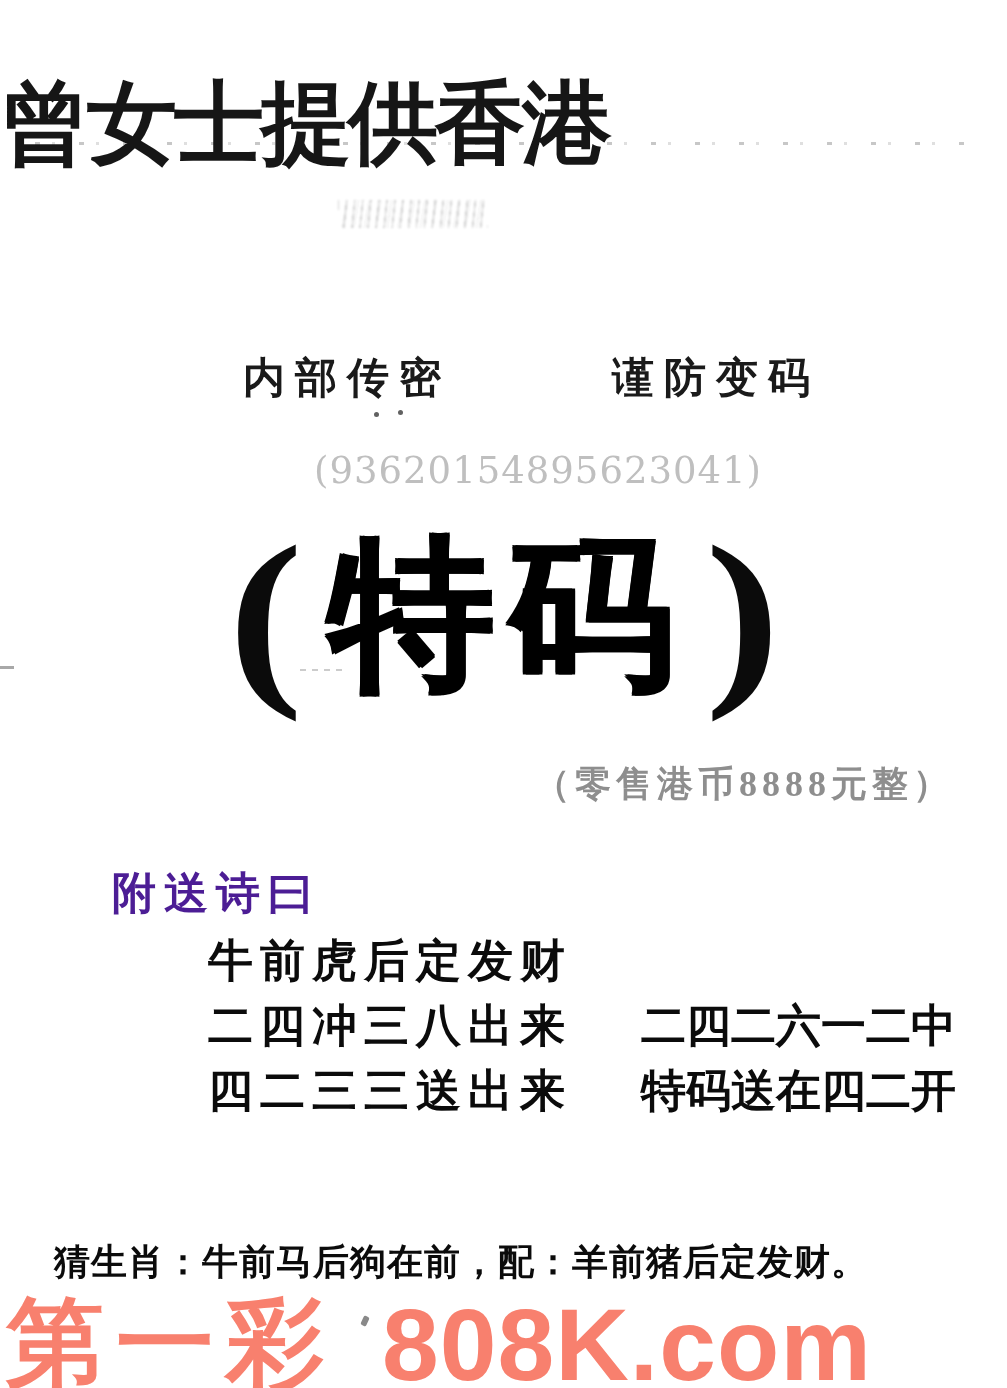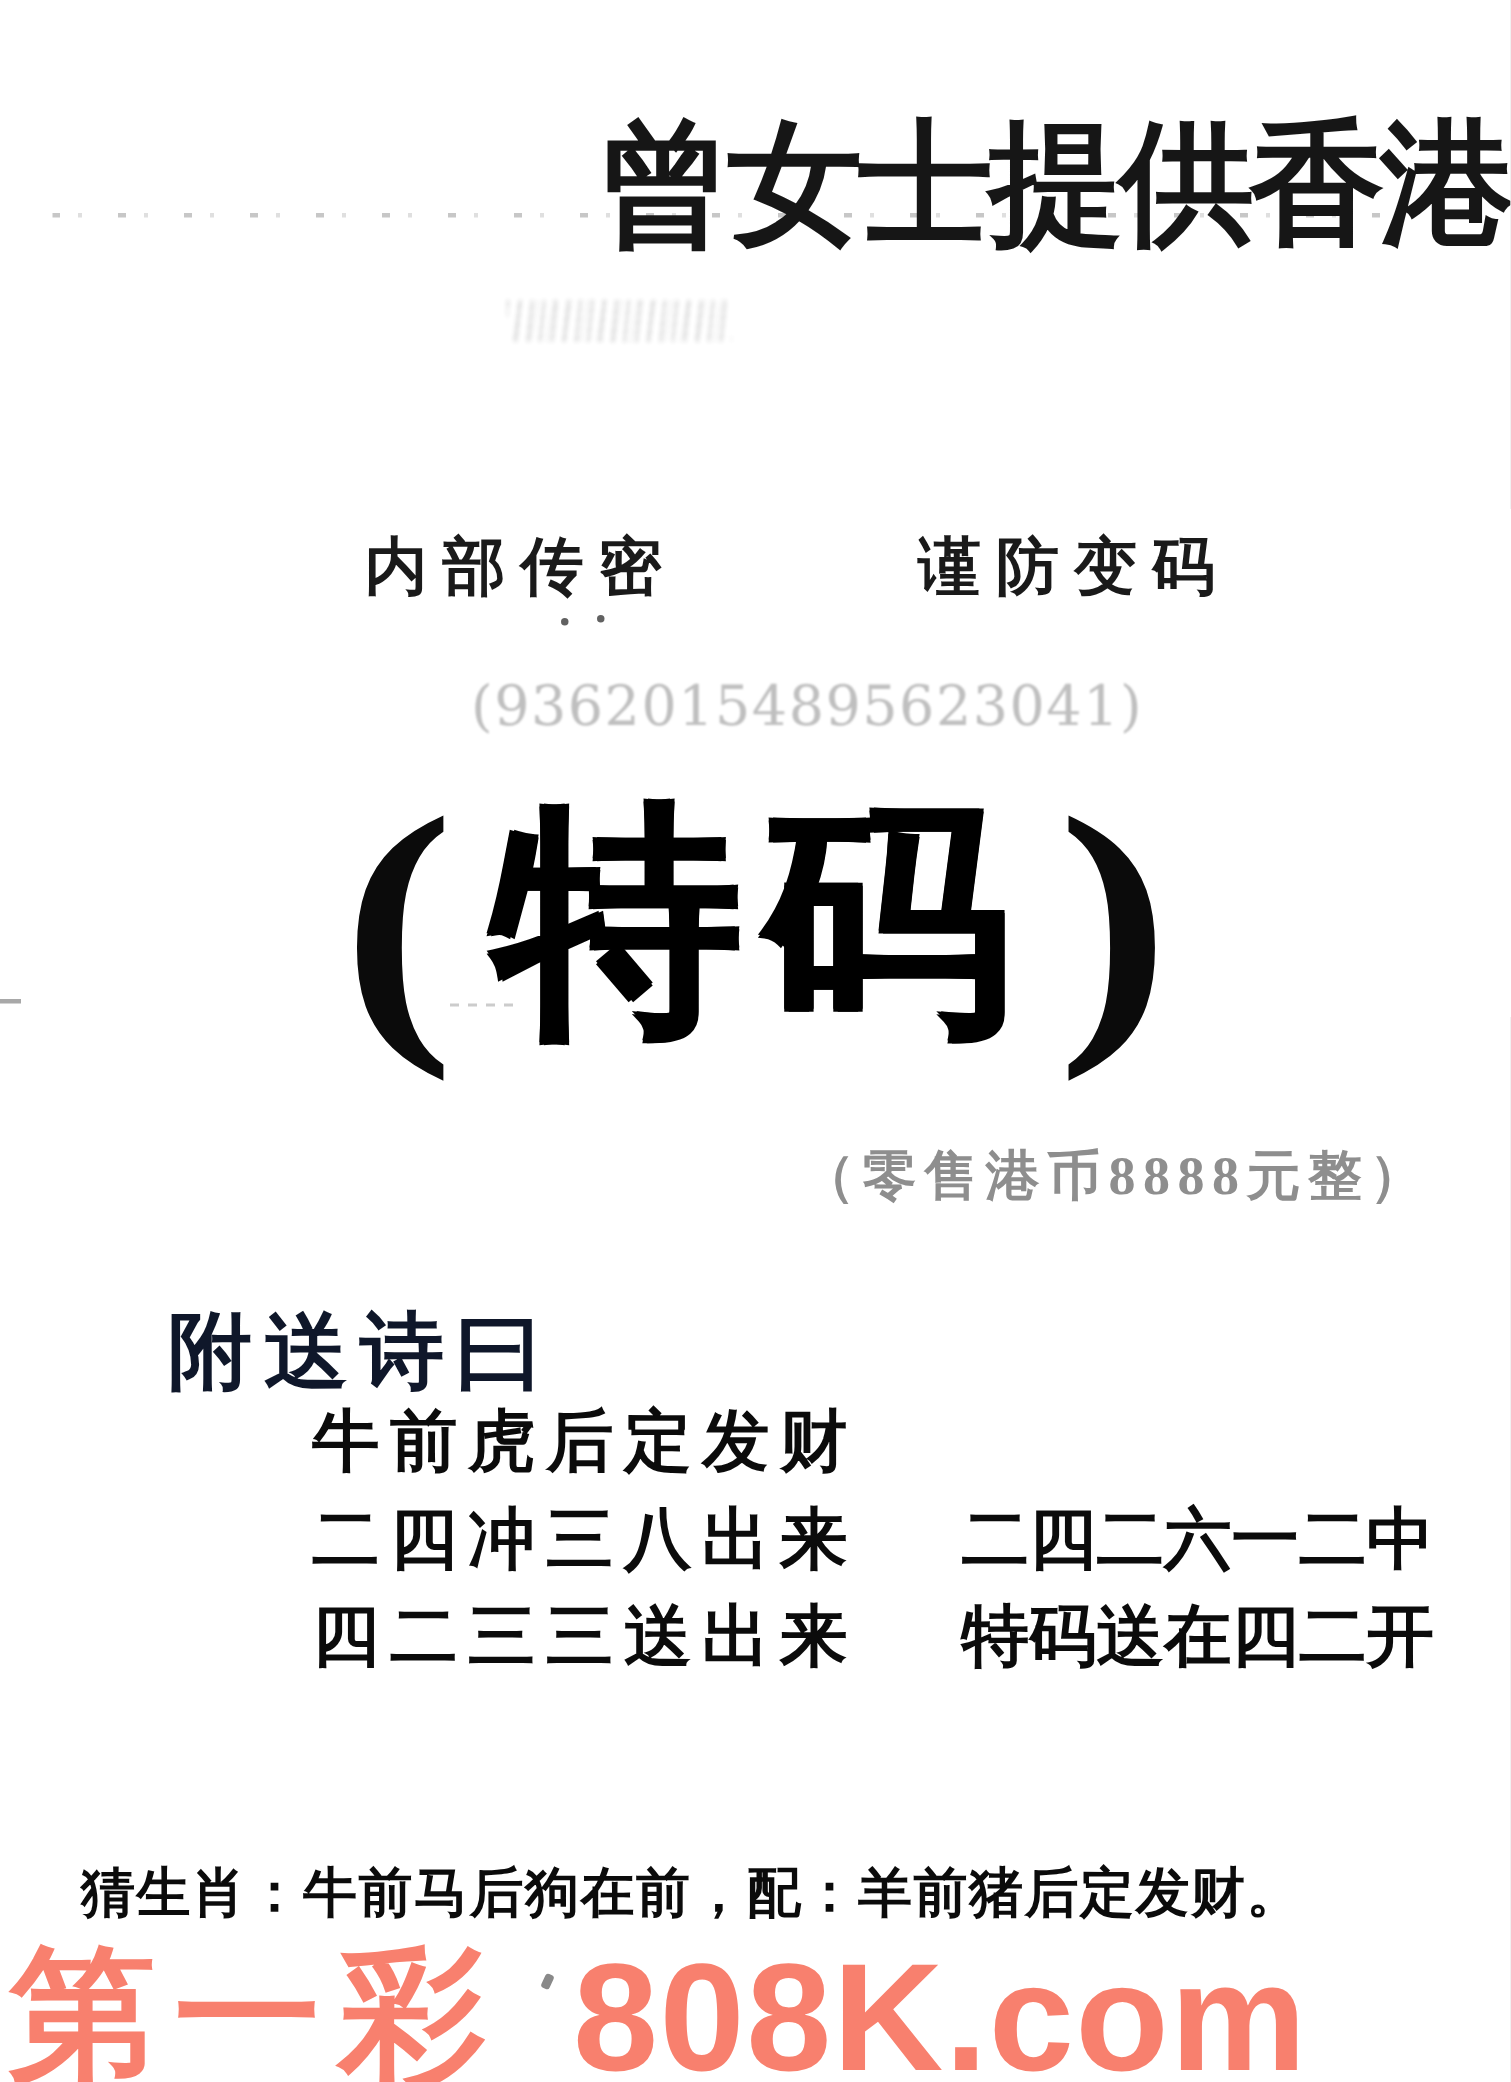--- a/index.html
+++ b/index.html
@@ -57,21 +57,21 @@
     transform: rotate(25deg);
     border-radius: 2px;
     opacity: .8;
   }
 
   
   .title {
     position: absolute;
     top: 74px; left: 0; right: 0;
     margin: 0;
-    text-align: right;
+    text-align: left;
     font-size: 90px;
     font-weight: 700;
     letter-spacing: -3px;
     line-height: 1.1;
     color: #161616;
     z-index: 2;
   }
   .issue {
     position: absolute;
     top: 216px; left: 326px;
@@ -131,24 +131,24 @@
     top: 760px; left: 534px;
     font-size: 36px;
     font-weight: 600;
     letter-spacing: 5px;
     color: #8e8e8e;
     filter: blur(0.5px);
   }
   .poem-title {
     position: absolute;
     top: 864px; left: 112px;
-    font-size: 56px;
+    font-size: 44px;
     font-weight: 700;
     letter-spacing: 8px;
-    color: #0f172a;
+    color: #4c1d95;
   }
   .poem {
     position: absolute;
     top: 928px; left: 184px; width: 748px; margin-left: 24px;
   }
   .poem-row {
     display: flex;
     justify-content: space-between;
     align-items: center;
     height: 65px;

